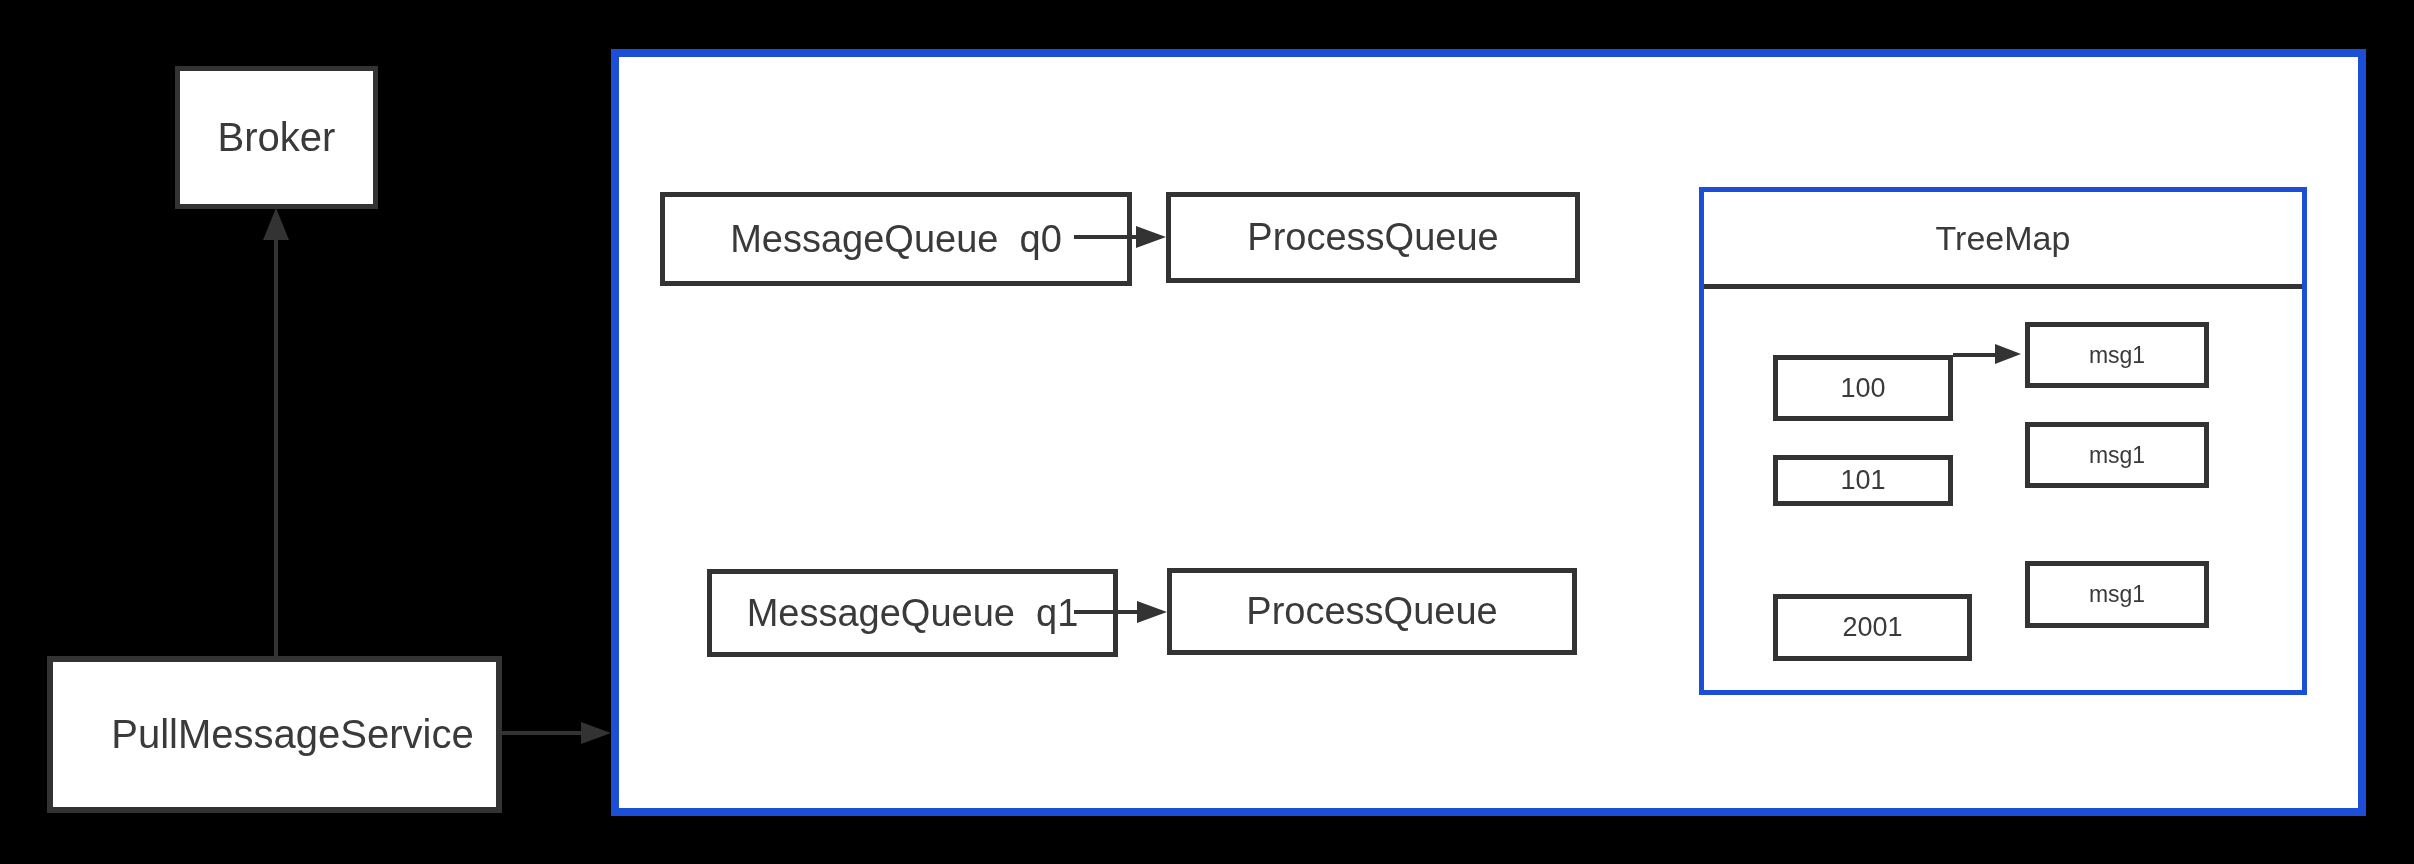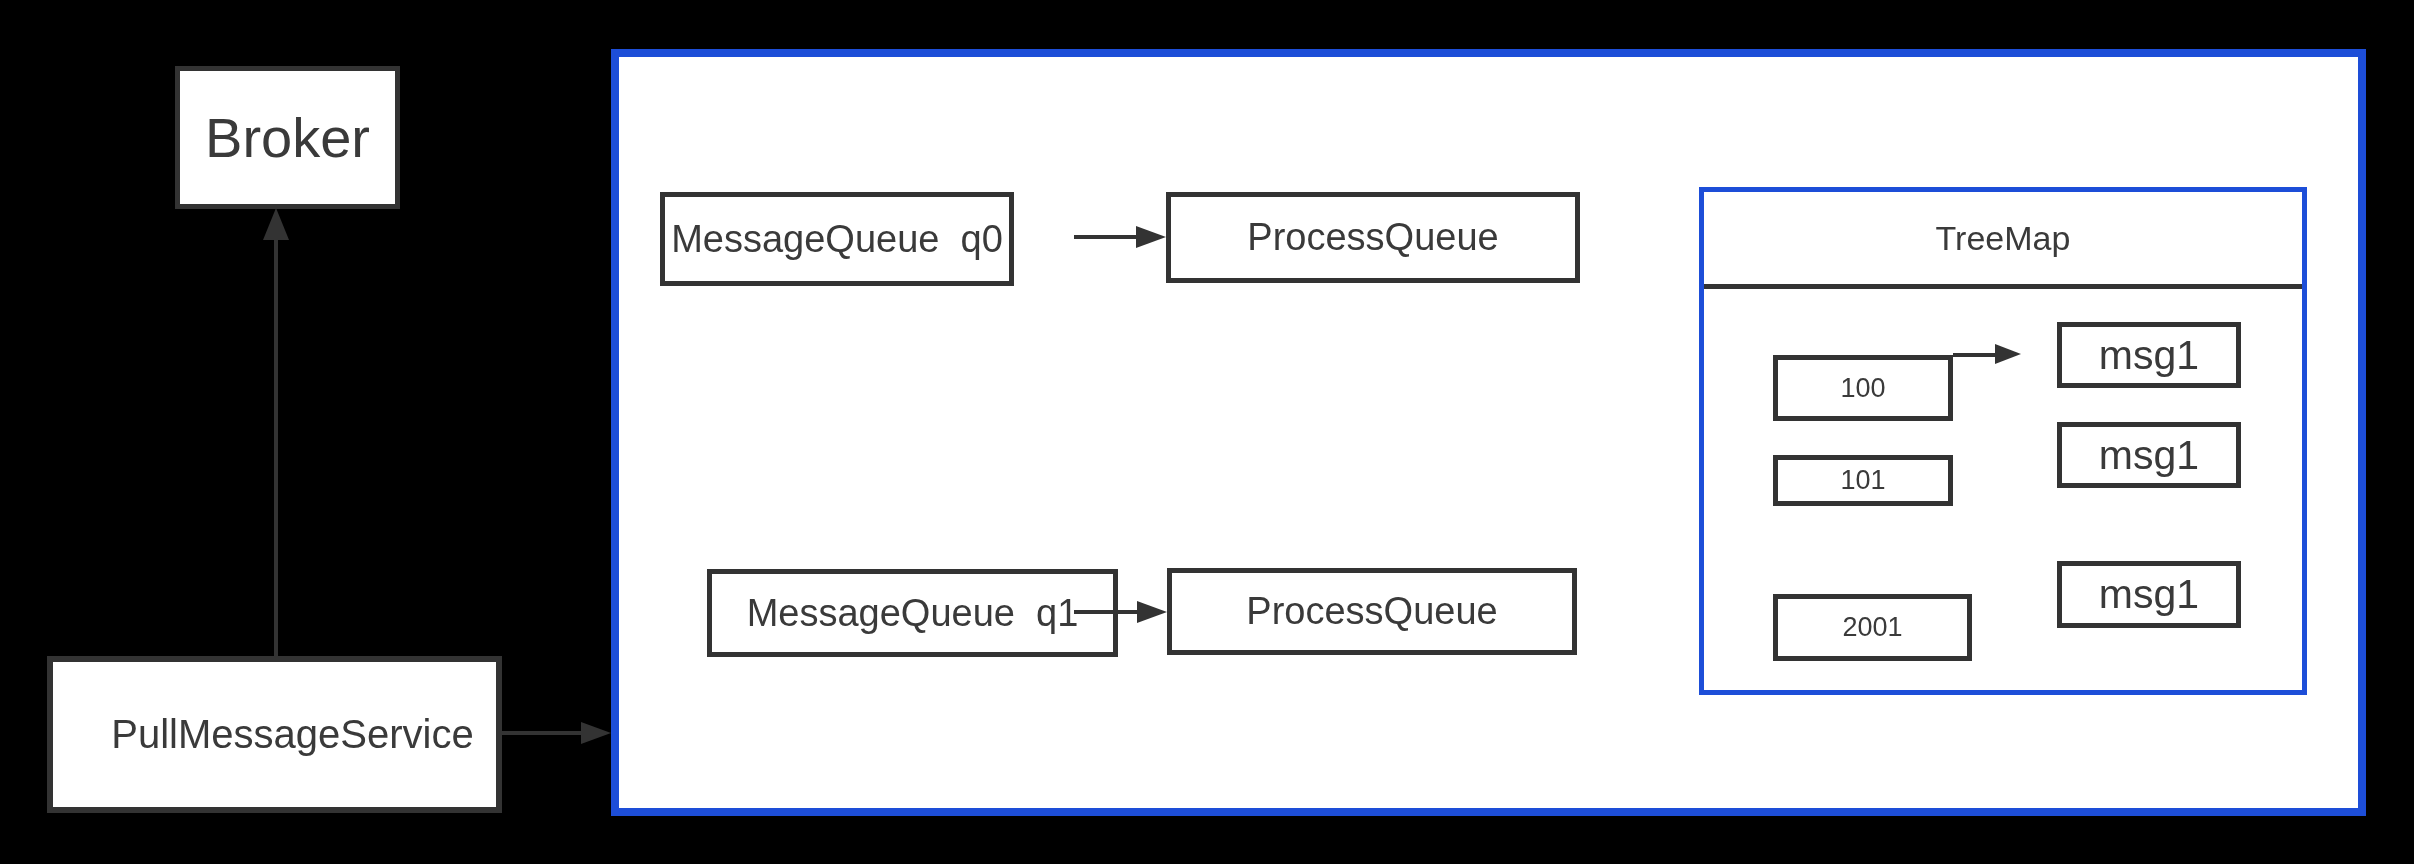--- a/index.html
+++ b/index.html
@@ -17,39 +17,39 @@
   .container{
     position:absolute;box-sizing:border-box;
     background:#ffffff;border:8px solid #1d4ed8;
   }
   .label{white-space:pre;}
   .hline,.vline{position:absolute;background:#333333;}
   .arrowhead{position:absolute;width:0;height:0;}
   .ah-right{border-top:11px solid transparent;border-bottom:11px solid transparent;border-left:30px solid #333333;}
   .ah-up{border-left:13px solid transparent;border-right:13px solid transparent;border-bottom:32px solid #333333;}
   
-  #broker{left:175px;top:66px;width:225px;height:143px;font-size:56px;}
+  #broker{left:175px;top:66px;width:203px;height:143px;font-size:40px;}
   #pms{left:47px;top:656px;width:455px;height:157px;border-width:6px;font-size:40px;padding-left:36px;}
   
   #main{left:611px;top:49px;width:1755px;height:767px;}
   
-  #mq0{left:660px;top:192px;width:354px;height:94px;font-size:38px;}
+  #mq0{left:660px;top:192px;width:472px;height:94px;font-size:38px;}
   #pq0{left:1166px;top:192px;width:414px;height:91px;font-size:38px;}
   #mq1{left:663px;top:569px;width:411px;height:88px;font-size:38px;margin-left:44px;}
   #pq1{left:1167px;top:568px;width:410px;height:87px;font-size:38px;}
   
   #treemap{left:1699px;top:187px;width:608px;height:508px;border-width:5px;background:#ffffff;}
   #treemap-header{
     position:absolute;left:0;top:0;width:100%;height:97px;
     border-bottom:5px solid #333333;box-sizing:border-box;
     display:flex;align-items:center;justify-content:center;
     color:#3a3a3a;font-size:34px;
   }
   .tm-key{border-width:5px;font-size:27px;margin-top:33px;}
-  .tm-val{border-width:5px;font-size:41px;margin-left:32px;}
+  .tm-val{border-width:5px;font-size:23px;}
   #tm-key-0{left:1773px;top:322px;width:180px;height:66px;}
   #tm-val-0{left:2025px;top:322px;width:184px;height:66px;}
   #tm-key-1{left:1773px;top:422px;width:180px;height:51px;}
   #tm-val-1{left:2025px;top:422px;width:184px;height:66px;}
   #tm-key-2{left:1773px;top:561px;width:199px;height:67px;}
   #tm-val-2{left:2025px;top:561px;width:184px;height:67px;}
 </style>
 </head>
 <body>
 

